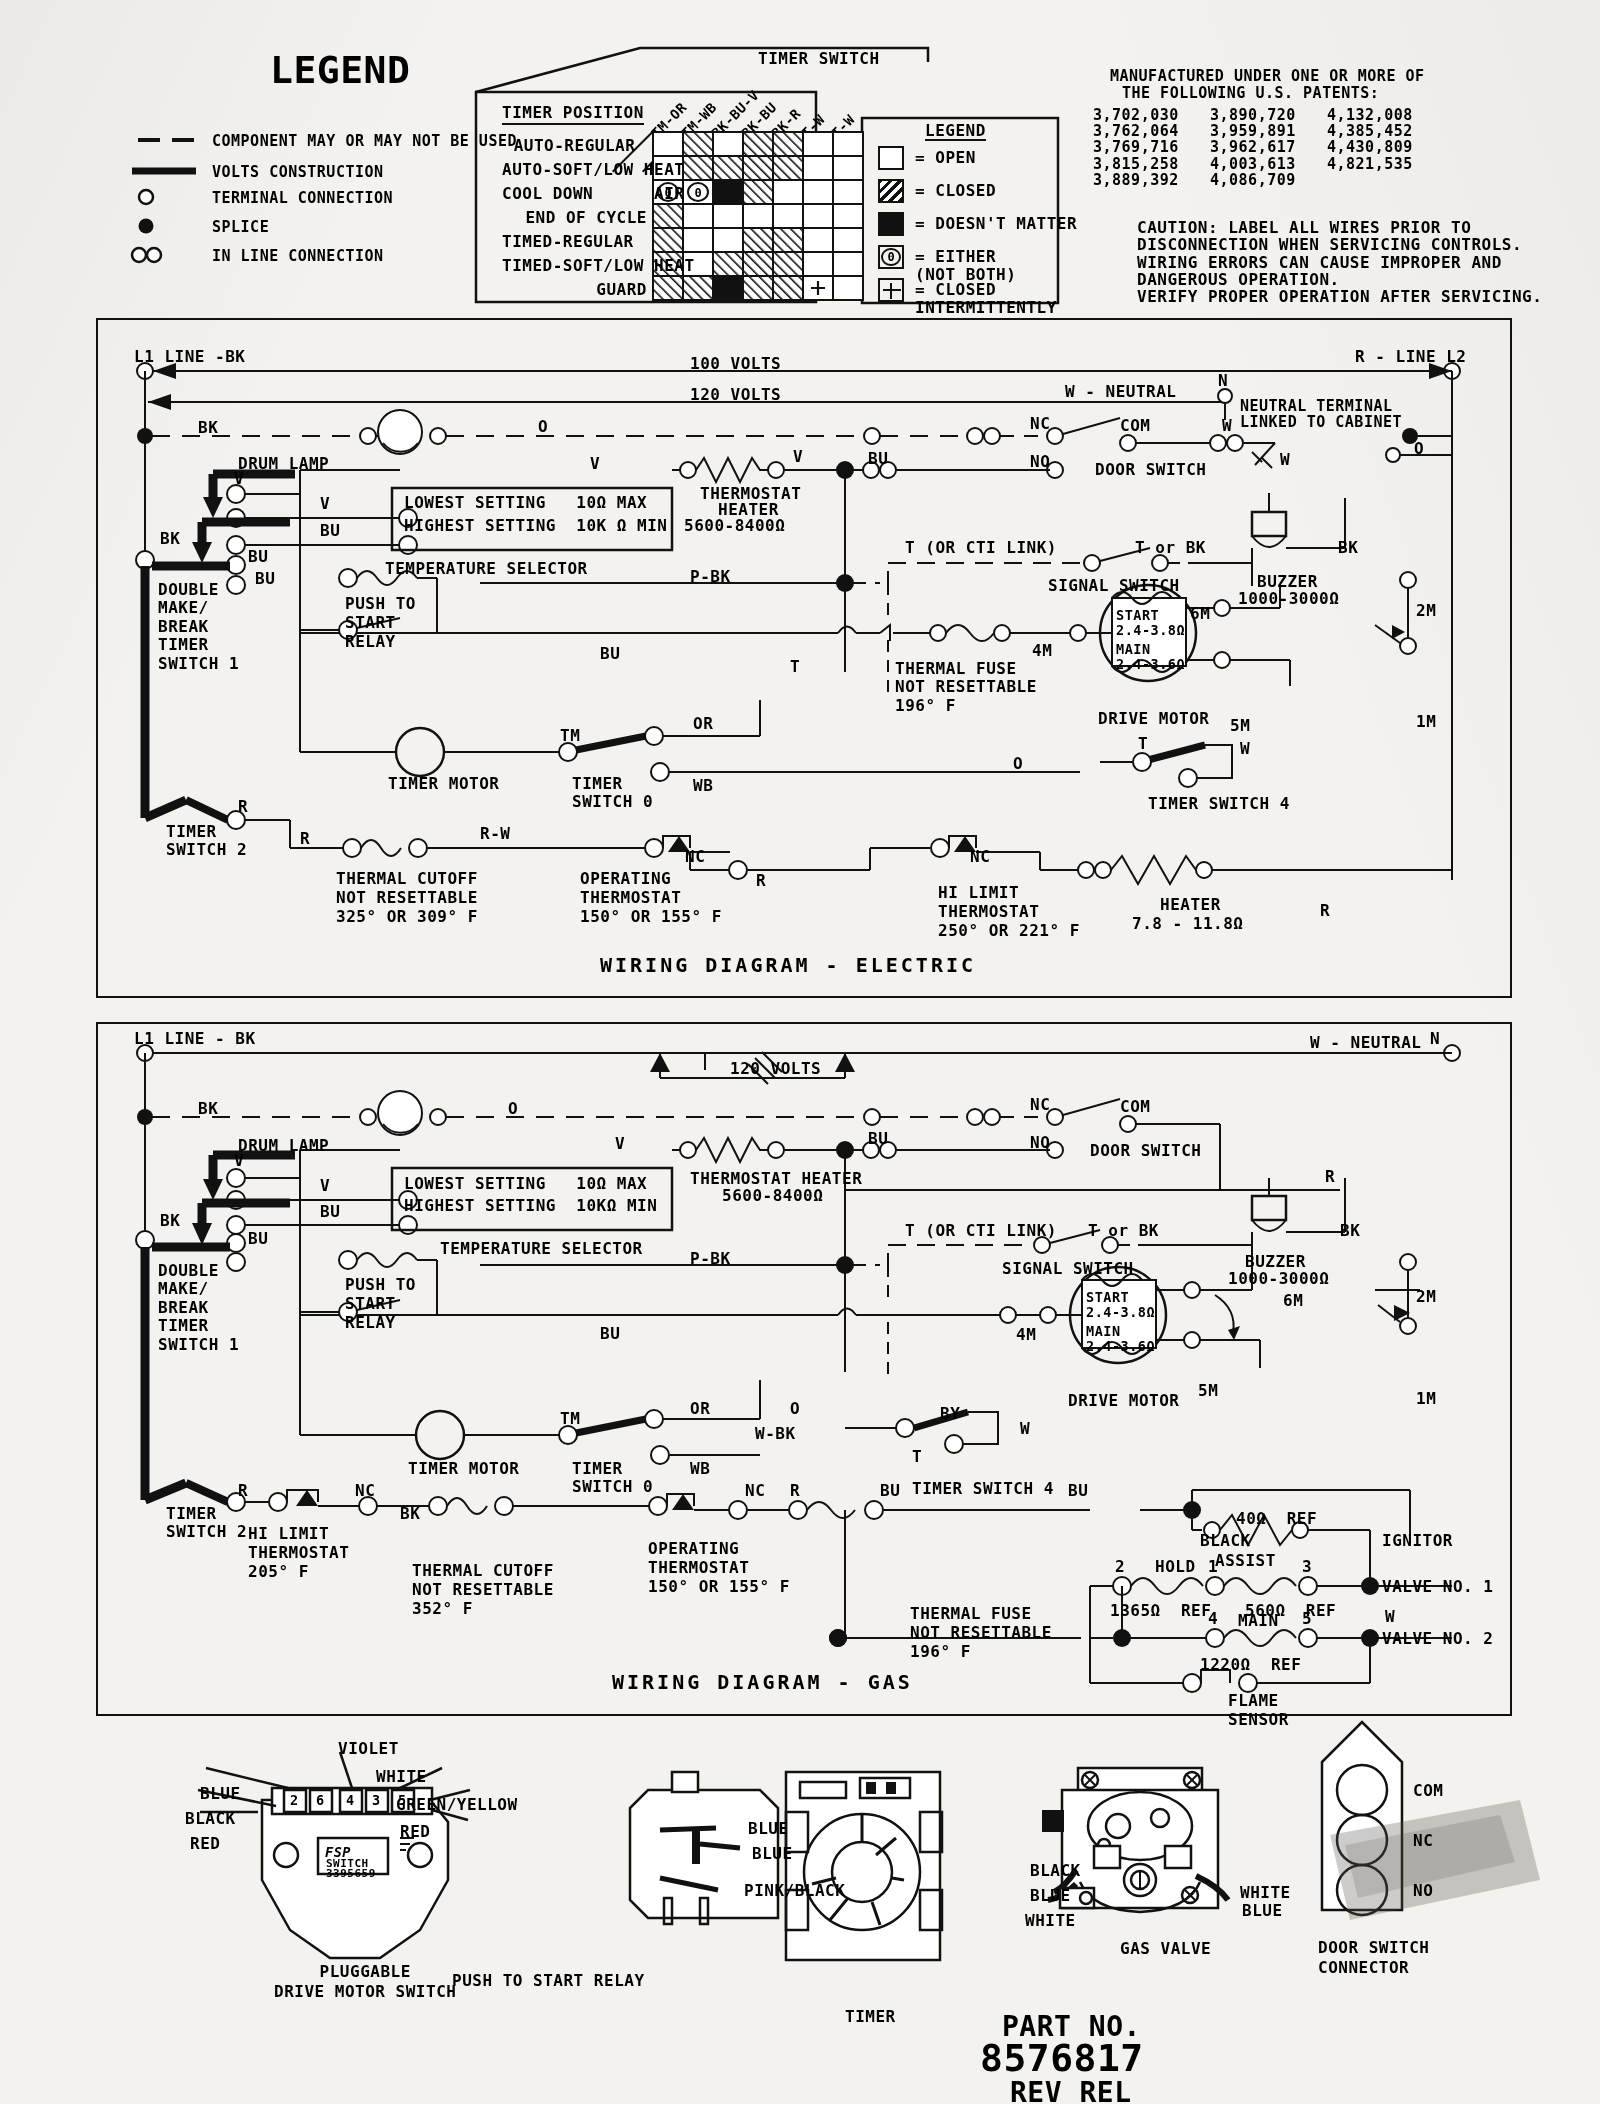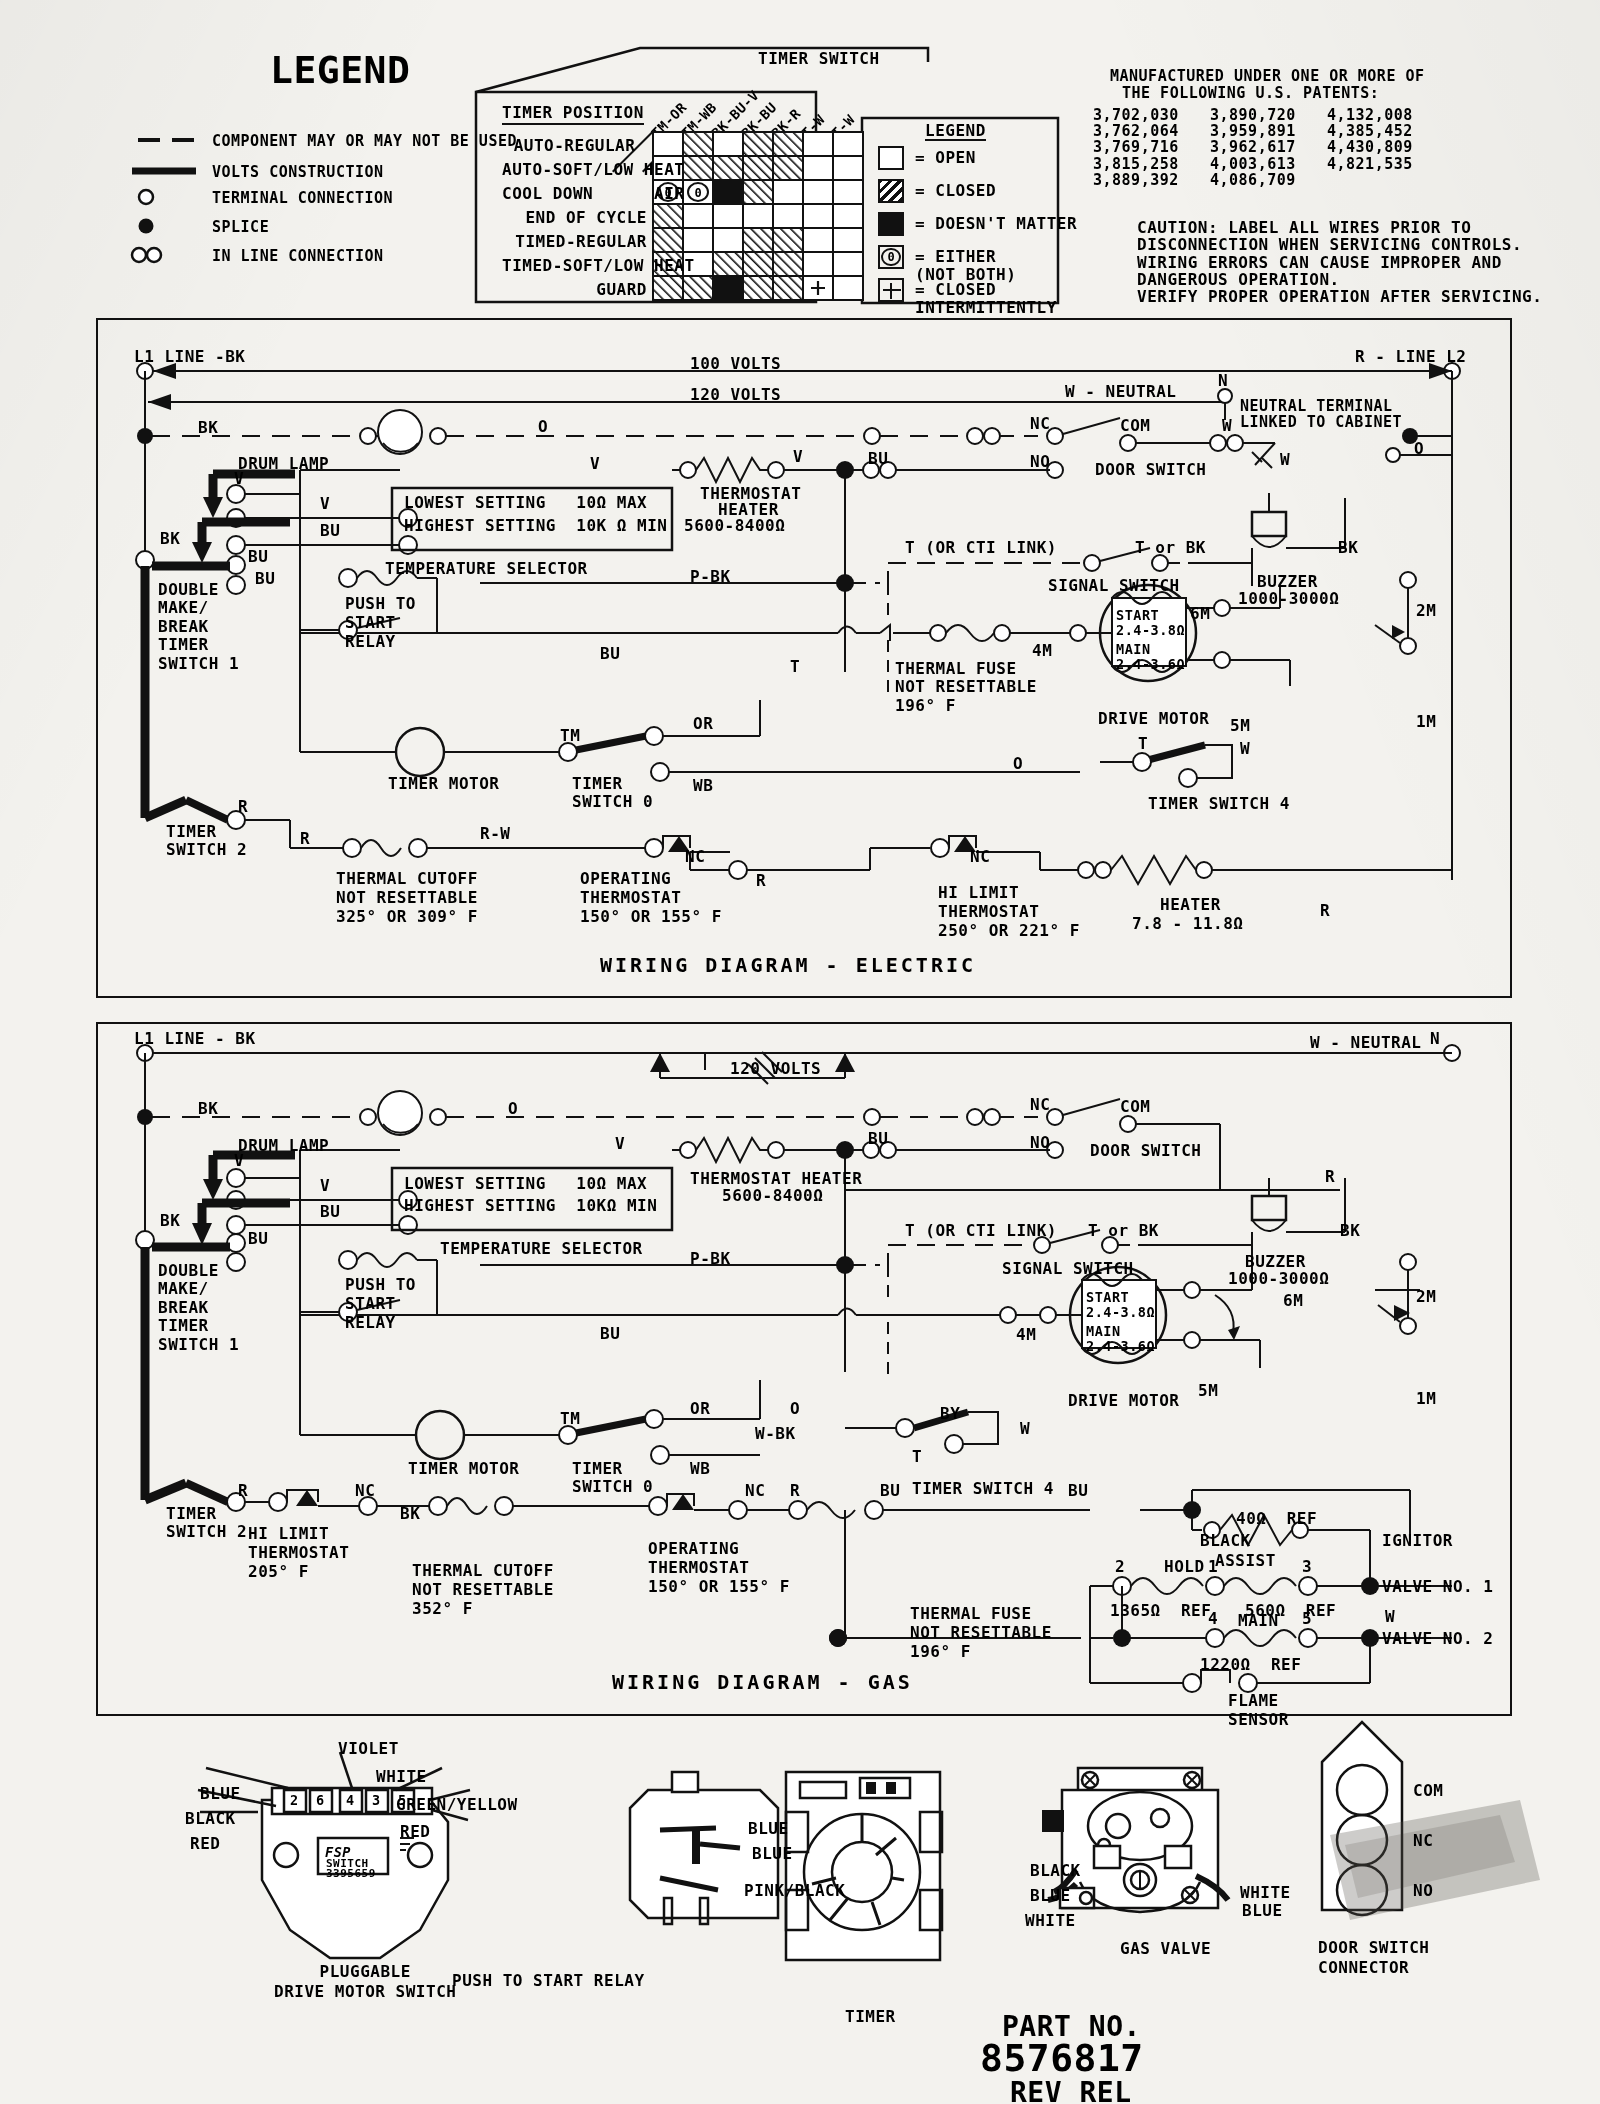--- a/index.html
+++ b/index.html
@@ -133,21 +133,21 @@
         <rect x="150" y="144" width="30" height="24" stroke="#111" stroke-width="2" fill="#fff"></rect>
         <path d="M158 156 H172 M165 149 V163" stroke="#111" stroke-width="2.2"></path>
         <rect x="180" y="144" width="30" height="24" stroke="#111" stroke-width="2" fill="#fff"></rect>
       </svg></div>
 
   <div id="rowlabels">
       <div class="lbl f13" style="left: 502px; top: 137px; width: 145px; text-align: center;">AUTO-REGULAR</div>
       <div class="lbl f13" style="left: 502px; top: 161px; width: 145px; text-align: right;">AUTO-SOFT/LOW HEAT</div>
       <div class="lbl f13" style="left: 502px; top: 185px; width: 145px; text-align: right;">COOL DOWN      AIR</div>
       <div class="lbl f13" style="left: 502px; top: 209px; width: 145px; text-align: right;">END OF CYCLE</div>
-      <div class="lbl f13" style="left: 502px; top: 233px; width: 145px; text-align: right;">TIMED-REGULAR</div>
+      <div class="lbl f13" style="left: 502px; top: 233px; width: 145px; text-align: left;">TIMED-REGULAR</div>
       <div class="lbl f13" style="left: 502px; top: 257px; width: 145px; text-align: right;">TIMED-SOFT/LOW HEAT</div>
       <div class="lbl f13" style="left: 502px; top: 281px; width: 145px; text-align: right;">GUARD</div>
     </div>
 
   <div class="lbl f13" style="left:925px;top:122px;border-bottom:2px solid #111;">LEGEND</div>
   <div id="tlegend">
       <div style="position: absolute; left: 878px; top: 146px; width: 26px; height: 24px; border: 2.5px solid rgb(17, 17, 17); box-sizing: border-box; background: rgb(255, 255, 255);"></div>
       <div class="lbl f13" style="left: 915px; top: 149px; line-height: 1.1;">= OPEN</div>
       <div style="position: absolute; left: 878px; top: 179px; width: 26px; height: 24px; border: 2.5px solid rgb(17, 17, 17); box-sizing: border-box; background: repeating-linear-gradient(-45deg, rgb(17, 17, 17) 0px, rgb(17, 17, 17) 3px, rgb(255, 255, 255) 3px, rgb(255, 255, 255) 7px);"></div>
       <div class="lbl f13" style="left: 915px; top: 182px; line-height: 1.1;">= CLOSED</div>
@@ -809,21 +809,21 @@
   <div class="lbl f13" style="left:790px;top:1482px;">R</div>
   <div class="lbl f13" style="left:880px;top:1482px;">BU</div>
   <div class="lbl f13" style="left:1068px;top:1482px;">BU</div>
   <div class="lbl f13" style="left:910px;top:1605px;line-height:1.18;">THERMAL FUSE
 NOT RESETTABLE
 196° F</div>
   <div class="lbl f13" style="left:1236px;top:1510px;">40Ω  REF</div>
   <div class="lbl f13" style="left:1200px;top:1532px;">BLACK</div>
   <div class="lbl f13" style="left:1215px;top:1552px;">ASSIST</div>
   <div class="lbl f13" style="left:1382px;top:1532px;">IGNITOR</div>
-  <div class="lbl f13" style="left:1155px;top:1558px;margin-left:9px;">HOLD</div>
+  <div class="lbl f13" style="left:1155px;top:1558px;">HOLD</div>
   <div class="lbl f13" style="left:1115px;top:1558px;">2</div>
   <div class="lbl f13" style="left:1208px;top:1558px;">1</div>
   <div class="lbl f13" style="left:1302px;top:1558px;">3</div>
   <div class="lbl f13" style="left:1382px;top:1578px;">VALVE NO. 1</div>
   <div class="lbl f13" style="left:1110px;top:1602px;">1365Ω  REF</div>
   <div class="lbl f13" style="left:1245px;top:1602px;">560Ω  REF</div>
   <div class="lbl f13" style="left:1238px;top:1612px;">MAIN</div>
   <div class="lbl f13" style="left:1208px;top:1610px;">4</div>
   <div class="lbl f13" style="left:1302px;top:1610px;">5</div>
   <div class="lbl f13" style="left:1385px;top:1608px;">W</div>

